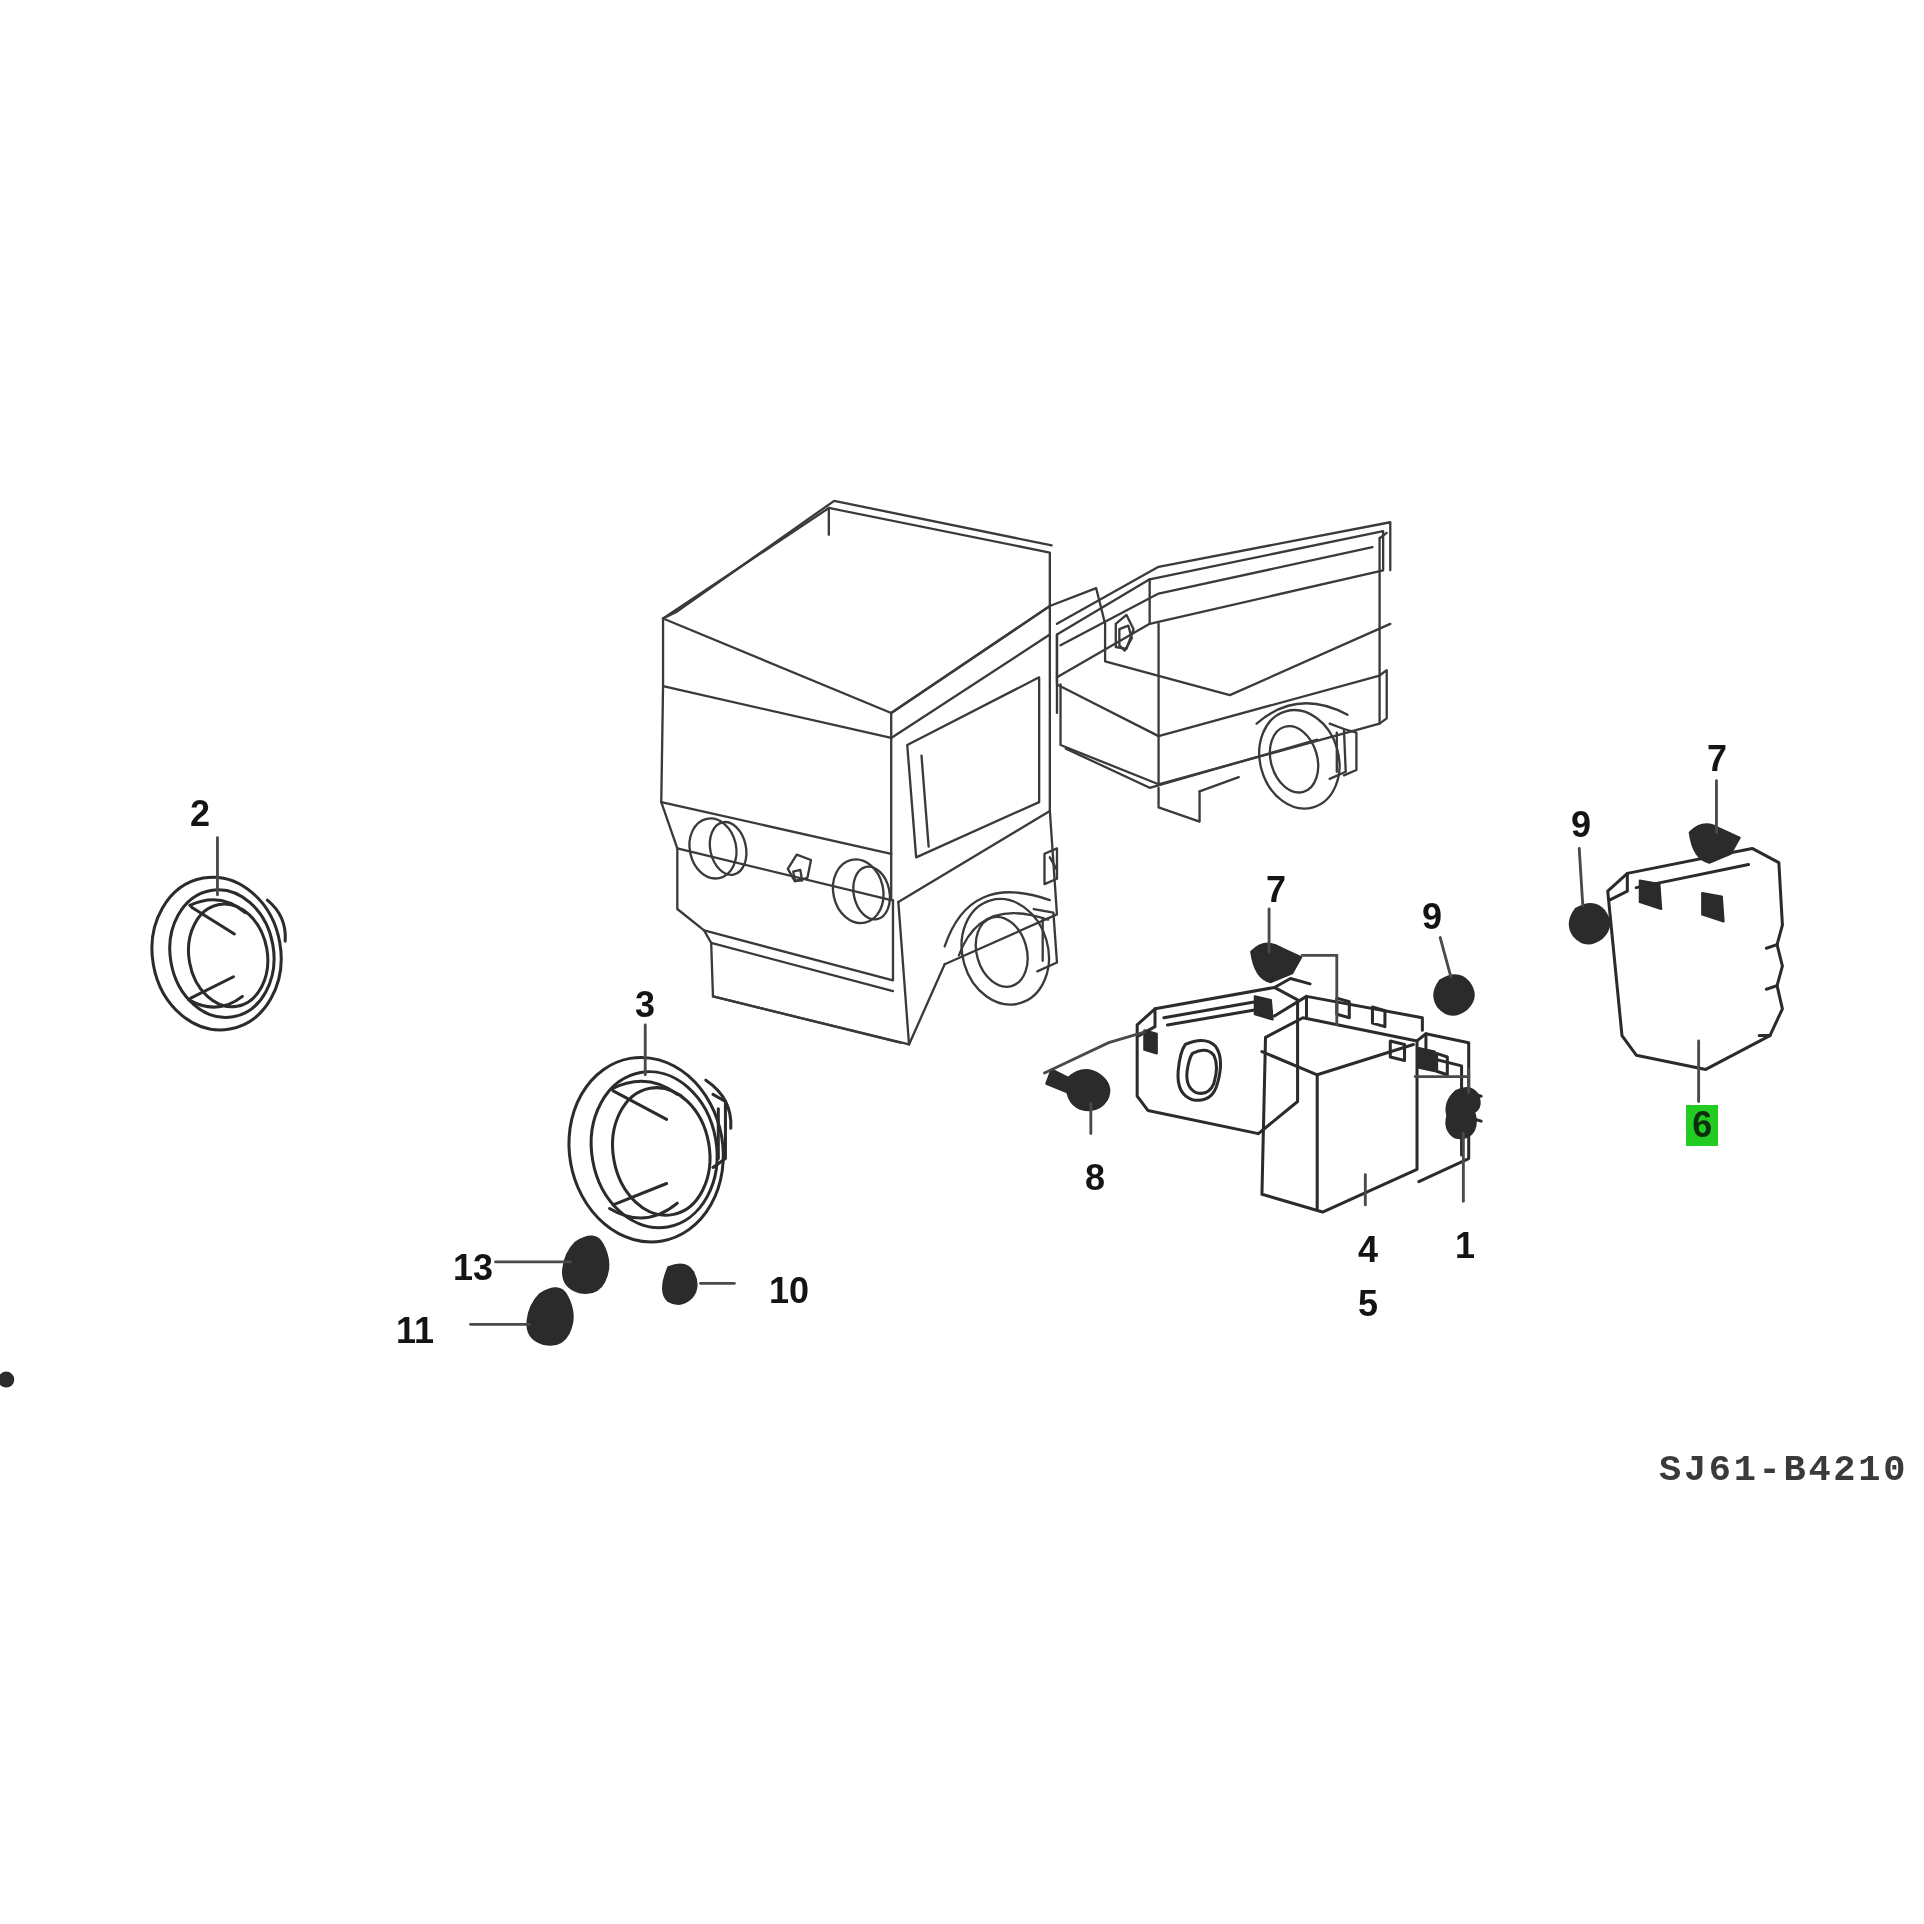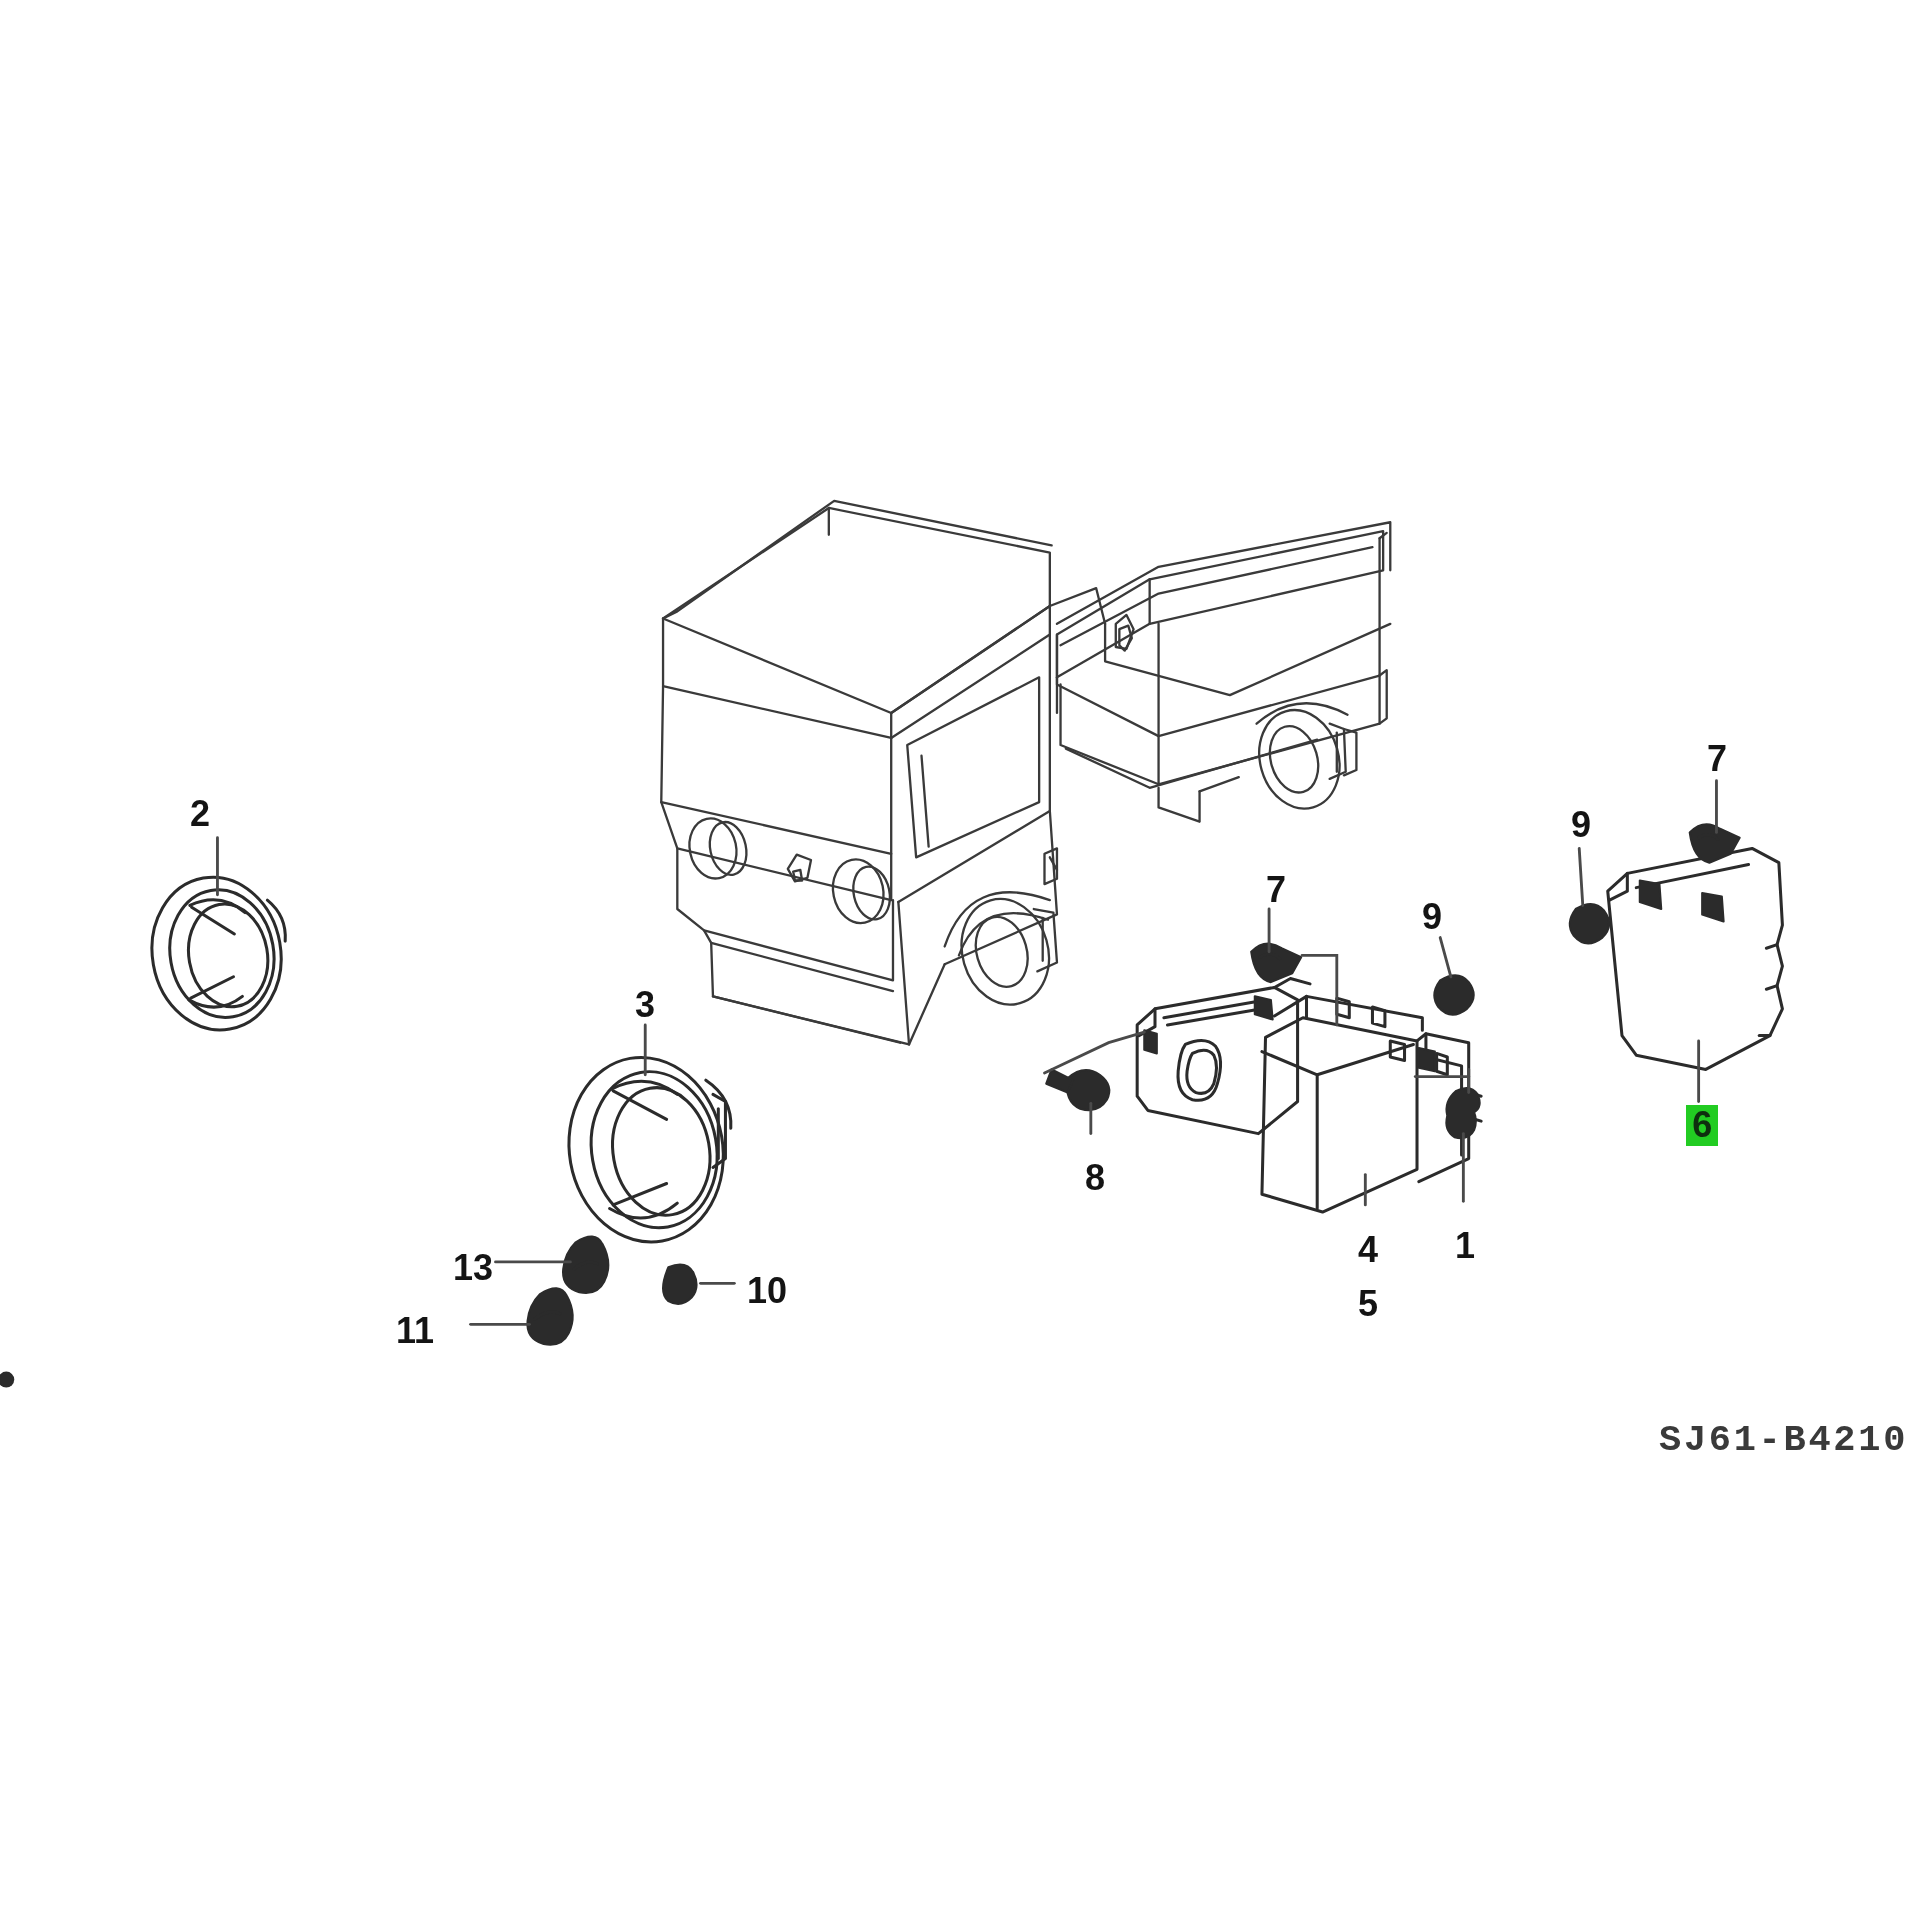--- a/index.html
+++ b/index.html
@@ -239,27 +239,27 @@
       <path class="ldr" d="M1906 1168 L1906 1236"></path>
     </g>
 
     <circle cx="7" cy="1548" r="9" fill="#2b2b2b"></circle>
   </svg>
 
   <div class="callout" style="left:190px;top:796px;">2</div>
   <div class="callout" style="left:635px;top:987px;">3</div>
   <div class="callout" style="left:453px;top:1250px;">13</div>
   <div class="callout" style="left:396px;top:1313px;">11</div>
-  <div class="callout" style="left:747px;top:1273px;">10</div>
+  <div class="callout" style="left:769px;top:1273px;">10</div>
   <div class="callout" style="left:1266px;top:872px;">7</div>
   <div class="callout" style="left:1422px;top:899px;">9</div>
   <div class="callout" style="left:1085px;top:1160px;">8</div>
   <div class="callout" style="left:1358px;top:1232px;">4</div>
   <div class="callout" style="left:1358px;top:1286px;">5</div>
   <div class="callout" style="left:1455px;top:1228px;">1</div>
   <div class="callout" style="left:1571px;top:807px;">9</div>
   <div class="callout" style="left:1707px;top:741px;">7</div>
   <div class="callout hl" style="left:1686px;top:1105px;">6</div>
 
-  <div class="diagcode" style="left:1659px;top:1419px;">SJ61-B4210</div>
+  <div class="diagcode" style="left:1659px;top:1449px;">SJ61-B4210</div>
 
 </div>
 
 
 </body></html>

